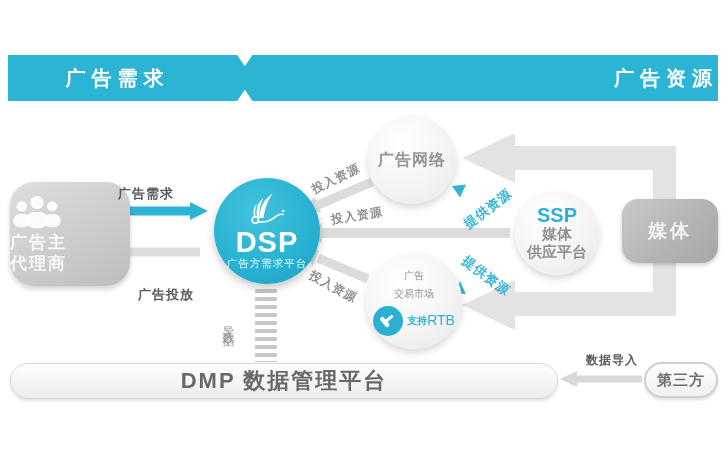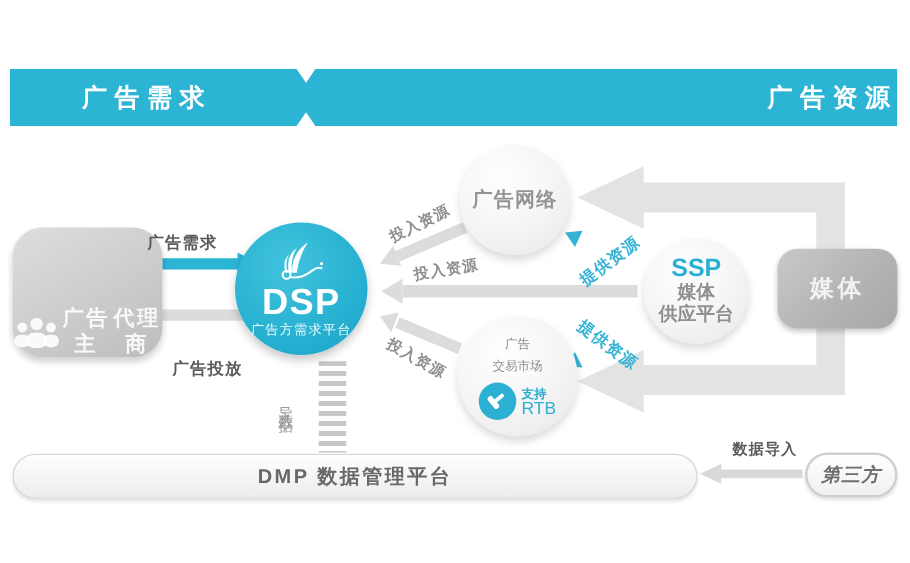--- a/index.html
+++ b/index.html
@@ -13,21 +13,21 @@
   .ribbon-left{left:8px;width:245px;justify-content:center;
     clip-path:polygon(0 0,93.5% 0,100% 50%,93.5% 100%,0 100%);padding-right:26px;box-sizing:border-box;}
   .ribbon-right{left:237px;width:481px;justify-content:flex-end;padding-left:160px;box-sizing:border-box;
     clip-path:polygon(3.2% 0,100% 0,100% 100%,3.2% 100%,0 50%);}
   
   .arrow-layer{position:absolute;left:0;top:0;z-index:1;}
   
   .advertiser-box{position:absolute;left:10px;top:182px;width:120px;height:104px;border-radius:24px;
     background:linear-gradient(150deg,#dedede 0%,#cfcfcf 45%,#bdbdbd 100%);
     box-shadow:0 3px 5px rgba(0,0,0,.18);z-index:2;
-    display:flex;flex-direction:row;align-items:flex-end;justify-content:center;text-align:center;}
+    display:flex;flex-direction:column;align-items:flex-start;justify-content:center;text-align:center;}
   .advertiser-box .box-label{color:rgba(255,255,255,.88);font-size:17px;font-weight:bold;line-height:21px;letter-spacing:2px;}
   .media-box{position:absolute;left:622px;top:199px;width:96px;height:64px;border-radius:16px;
     background:linear-gradient(135deg,#c9c9c9 0%,#b4b4b4 55%,#a7a7a7 100%);
     box-shadow:0 2px 4px rgba(0,0,0,.2);z-index:2;
     display:flex;align-items:center;justify-content:center;
     color:rgba(255,255,255,.82);font-size:19px;font-weight:bold;letter-spacing:3px;}
   
   .circle{position:absolute;border-radius:50%;z-index:2;display:flex;flex-direction:column;
     align-items:center;justify-content:center;text-align:center;}
   .circle-white{background:radial-gradient(circle at 38% 30%,#ffffff 0%,#f4f4f4 55%,#e6e6e6 100%);
@@ -35,38 +35,38 @@
   .ad-network-circle{left:368px;top:116px;width:88px;height:88px;}
   .ad-network-circle .c-label{color:#949494;font-size:16px;font-weight:bold;letter-spacing:1px;}
   .ssp-circle{left:515px;top:191px;width:84px;height:84px;justify-content:center;}
   .ssp-title{color:#2bb0d4;font-size:20px;font-weight:bold;line-height:20px;}
   .ssp-line{color:#8f8f8f;font-size:15px;font-weight:bold;line-height:18px;}
   .exchange-circle{left:366px;top:253px;width:96px;height:96px;}
   .exchange-line{color:#8f8f8f;font-size:10px;font-weight:normal;line-height:18px;}
   .rtb-row{display:flex;align-items:center;margin-top:3px;}
   .gavel-badge{width:30px;height:30px;border-radius:50%;background:#2bb0d4;display:flex;
     align-items:center;justify-content:center;margin-right:4px;}
-  .rtb-text{display:flex;flex-direction:column;align-items:flex-start;line-height:11px;}
+  .rtb-text{display:flex;flex-direction:row;align-items:flex-start;line-height:11px;}
   .support-label{color:#2bb0d4;font-size:10px;font-weight:bold;}
   .rtb-label{color:#2bb0d4;font-size:14px;font-weight:normal;}
-  .dsp-circle{left:188px;top:178px;width:106px;height:106px;z-index:3;
+  .dsp-circle{left:214px;top:178px;width:106px;height:106px;z-index:3;
     background:radial-gradient(circle at 40% 32%,#41c3dd 0%,#2ab2d3 55%,#1aa3c7 100%);
     box-shadow:0 4px 8px rgba(0,0,0,.22);}
   .dsp-title{color:#fff;font-size:29px;font-weight:bold;line-height:28px;letter-spacing:1px;}
   .dsp-subtitle{color:#eafcff;font-size:10.5px;font-weight:normal;letter-spacing:1px;margin-top:1px;}
   
   .dmp-bar{position:absolute;left:10px;top:363px;width:548px;height:36px;border-radius:18px;
     background:linear-gradient(#fefefe,#ececec);border:1px solid #d7d7d7;box-sizing:border-box;
     box-shadow:0 2px 3px rgba(0,0,0,.12);z-index:2;
     display:flex;align-items:center;justify-content:center;
-    color:#686868;font-size:16px;font-weight:bold;letter-spacing:2px;}
+    color:#686868;font-size:22px;font-weight:bold;letter-spacing:2px;}
   .third-party-pill{position:absolute;left:644px;top:362px;width:74px;height:36px;border-radius:18px;
     background:linear-gradient(#ffffff,#f0f0f0);border:2px solid #cfcfcf;box-sizing:border-box;
     box-shadow:0 2px 3px rgba(0,0,0,.12);z-index:2;
-    display:flex;align-items:center;justify-content:center;color:#6f6f6f;font-size:15px;font-weight:bold;letter-spacing:1px;font-style:italic;}
+    display:flex;align-items:center;justify-content:center;color:#6f6f6f;font-size:15px;font-weight:bold;letter-spacing:1px;}
   
   .ladder{position:absolute;left:255px;top:289px;width:22px;height:73px;z-index:1;
     background:repeating-linear-gradient(to bottom,#c7c7c7 0 4px,transparent 4px 8px);}
   
   .lbl{position:absolute;z-index:4;white-space:nowrap;transform:translate(-50%,-50%);}
   .lbl-dark{color:#5a5a5a;font-size:13px;font-weight:bold;letter-spacing:1px;}
   .lbl-gray{color:#8e8e8e;font-size:12px;font-weight:bold;letter-spacing:1px;}
   .lbl-teal{color:#35b3d5;font-size:13px;font-weight:bold;letter-spacing:1px;}
   .lbl-vertical{writing-mode:vertical-rl;letter-spacing:3px;color:#9a9a9a;font-size:12px;z-index:4;
     position:absolute;transform:translate(-50%,-50%);}

